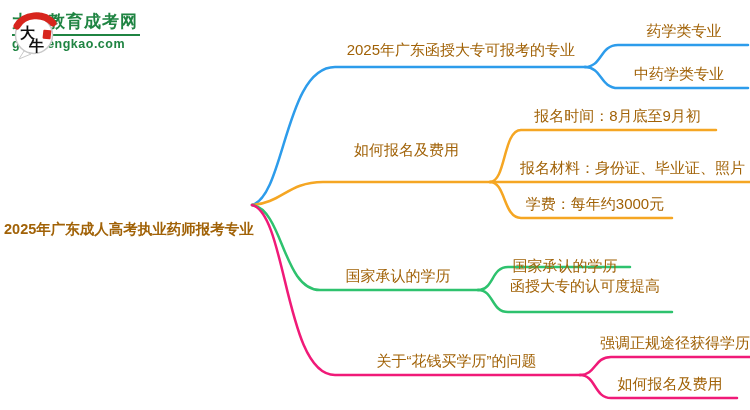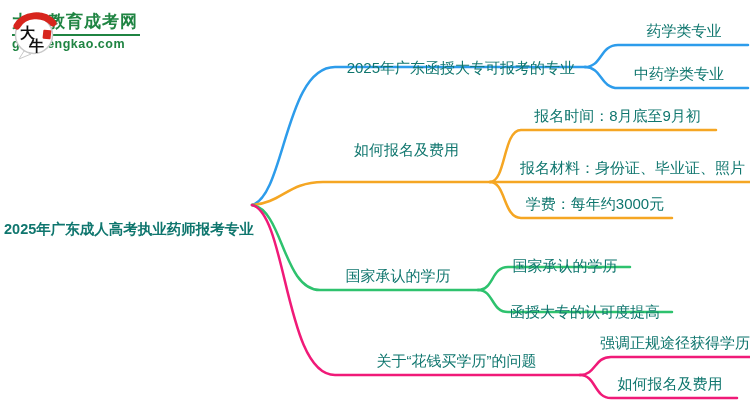--- a/index.html
+++ b/index.html
@@ -2,21 +2,21 @@
 <html><head>
 <meta charset="utf-8">
 <style>
   html,body{margin:0;padding:0;background:#ffffff;}
   #stage{
     position:relative;width:750px;height:410px;background:#ffffff;overflow:hidden;
     font-family:"Liberation Sans","DejaVu Sans",sans-serif;
   }
   svg{position:absolute;left:0;top:0;}
   .node{
-    position:absolute;white-space:nowrap;color:#0f766e;font-size:15px;
+    position:absolute;white-space:nowrap;color:#a16207;font-size:15px;
     line-height:20px;text-align:center;
   }
   .node.root{font-weight:700;font-size:14.5px;margin-top:24px;}
   .node.right-align{text-align:right;padding-right:10px;box-sizing:border-box;}
   
   #logo{position:absolute;left:12px;top:10px;display:flex;align-items:center;gap:6px;}
   #logo-text{display:flex;flex-direction:column;}
   #logo-title{font-weight:700;font-size:17px;letter-spacing:1px;}
   #logo-rule{height:2px;margin:1px 0 1px 0;width:128px;}
   #logo-domain{font-weight:700;font-size:12.5px;letter-spacing:.5px;}
@@ -59,30 +59,30 @@
     </svg>
     <div id="logo-text">
       <span id="logo-title" style="color: rgb(31, 132, 66);">大牛教育成考网</span>
       <span id="logo-rule" style="background: rgb(31, 132, 66);"></span>
       <span id="logo-domain" style="color: rgb(31, 132, 66);">gz-chengkao.com</span>
     </div>
   </div>
 
   <div class="node root" style="left:4px;top:195px;width:248px;">2025年广东成人高考执业药师报考专业</div>
 
-  <div class="node right-align" style="left:333px;top:58px;width:252px;">2025年广东函授大专可报考的专业</div>
+  <div class="node right-align" style="left:333px;top:40px;width:252px;">2025年广东函授大专可报考的专业</div>
   <div class="node" style="left:620px;top:21px;width:128px;">药学类专业</div>
   <div class="node" style="left:610px;top:64px;width:138px;">中药学类专业</div>
 
   <div class="node" style="left:323px;top:140px;width:167px;">如何报名及费用</div>
   <div class="node" style="left:515px;top:106px;width:205px;">报名时间：8月底至9月初</div>
   <div class="node" style="left:515px;top:158px;width:235px;">报名材料：身份证、毕业证、照片</div>
   <div class="node" style="left:515px;top:194px;width:160px;text-align:center;">学费：每年约3000元</div>
 
   <div class="node" style="left:318px;top:266px;width:160px;">国家承认的学历</div>
   <div class="node" style="left:495px;top:256px;width:140px;">国家承认的学历</div>
-  <div class="node" style="left:495px;top:302px;width:180px;">函授大专的认可度提高</div>
+  <div class="node" style="left:495px;top:276px;width:180px;">函授大专的认可度提高</div>
 
   <div class="node" style="left:333px;top:351px;width:247px;">关于“花钱买学历”的问题</div>
   <div class="node" style="left:600px;top:333px;width:150px;">强调正规途径获得学历</div>
   <div class="node" style="left:600px;top:374px;width:140px;">如何报名及费用</div>
 
 </div>
 
 </body></html>

